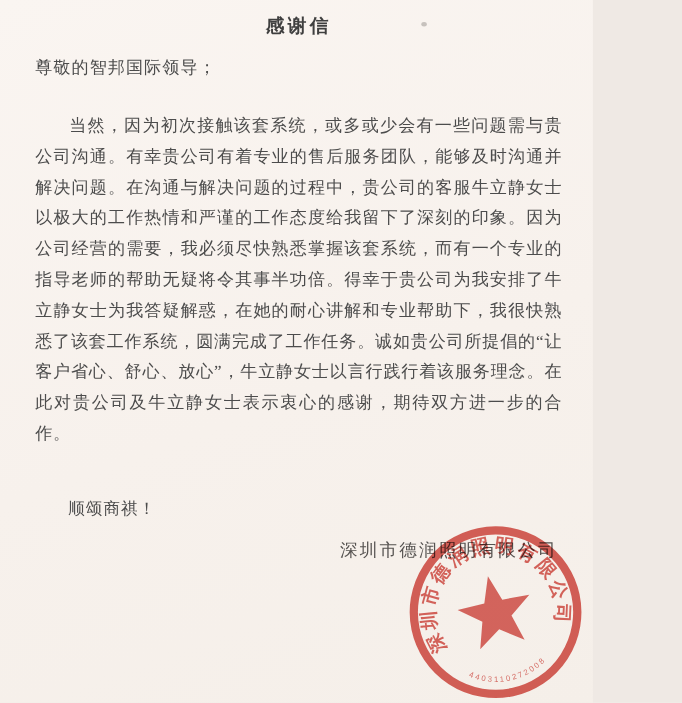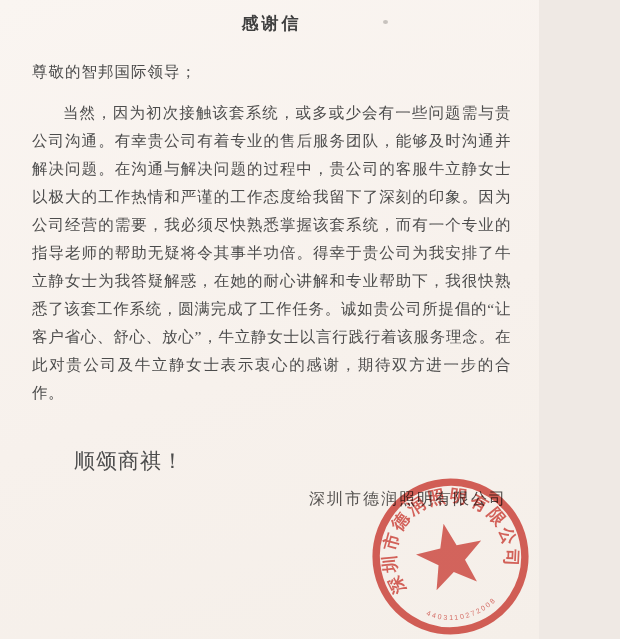--- a/index.html
+++ b/index.html
@@ -36,44 +36,44 @@
     position: absolute;
     left: 383px;
     top: 20px;
     width: 5px;
     height: 4px;
     border-radius: 50%;
     background: #8a8680;
     opacity: 0.45;
   }
   .salutation {
-    margin: 24px 0 0 0;
+    margin: 14px 0 0 0;
     font-size: 15.5px;
     line-height: 24px;
     letter-spacing: 1px;
     color: #4c4c4c;
   }
   .body-paragraph {
     margin: 0;
     font-size: 15.5px;
     line-height: 28px;
     letter-spacing: 0.6px;
     text-align: justify;
     text-indent: 2em;
     color: #4c4c4c;
   }
   .body-paragraph.first {
     margin-top: 12px;
   }
   .body-paragraph.second {
-    margin-top: 15px;
+    margin-top: 27px;
   }
   .closing {
     margin: 42px 0 0 0;
-    font-size: 21px;
+    font-size: 15px;
     line-height: 24px;
     letter-spacing: 1px;
     text-indent: 2em;
     color: #4c4c4c;
   }
   .signature-row {
     margin: 14px 4px 0 0;
     text-align: right;
   }
   .signature-company {

